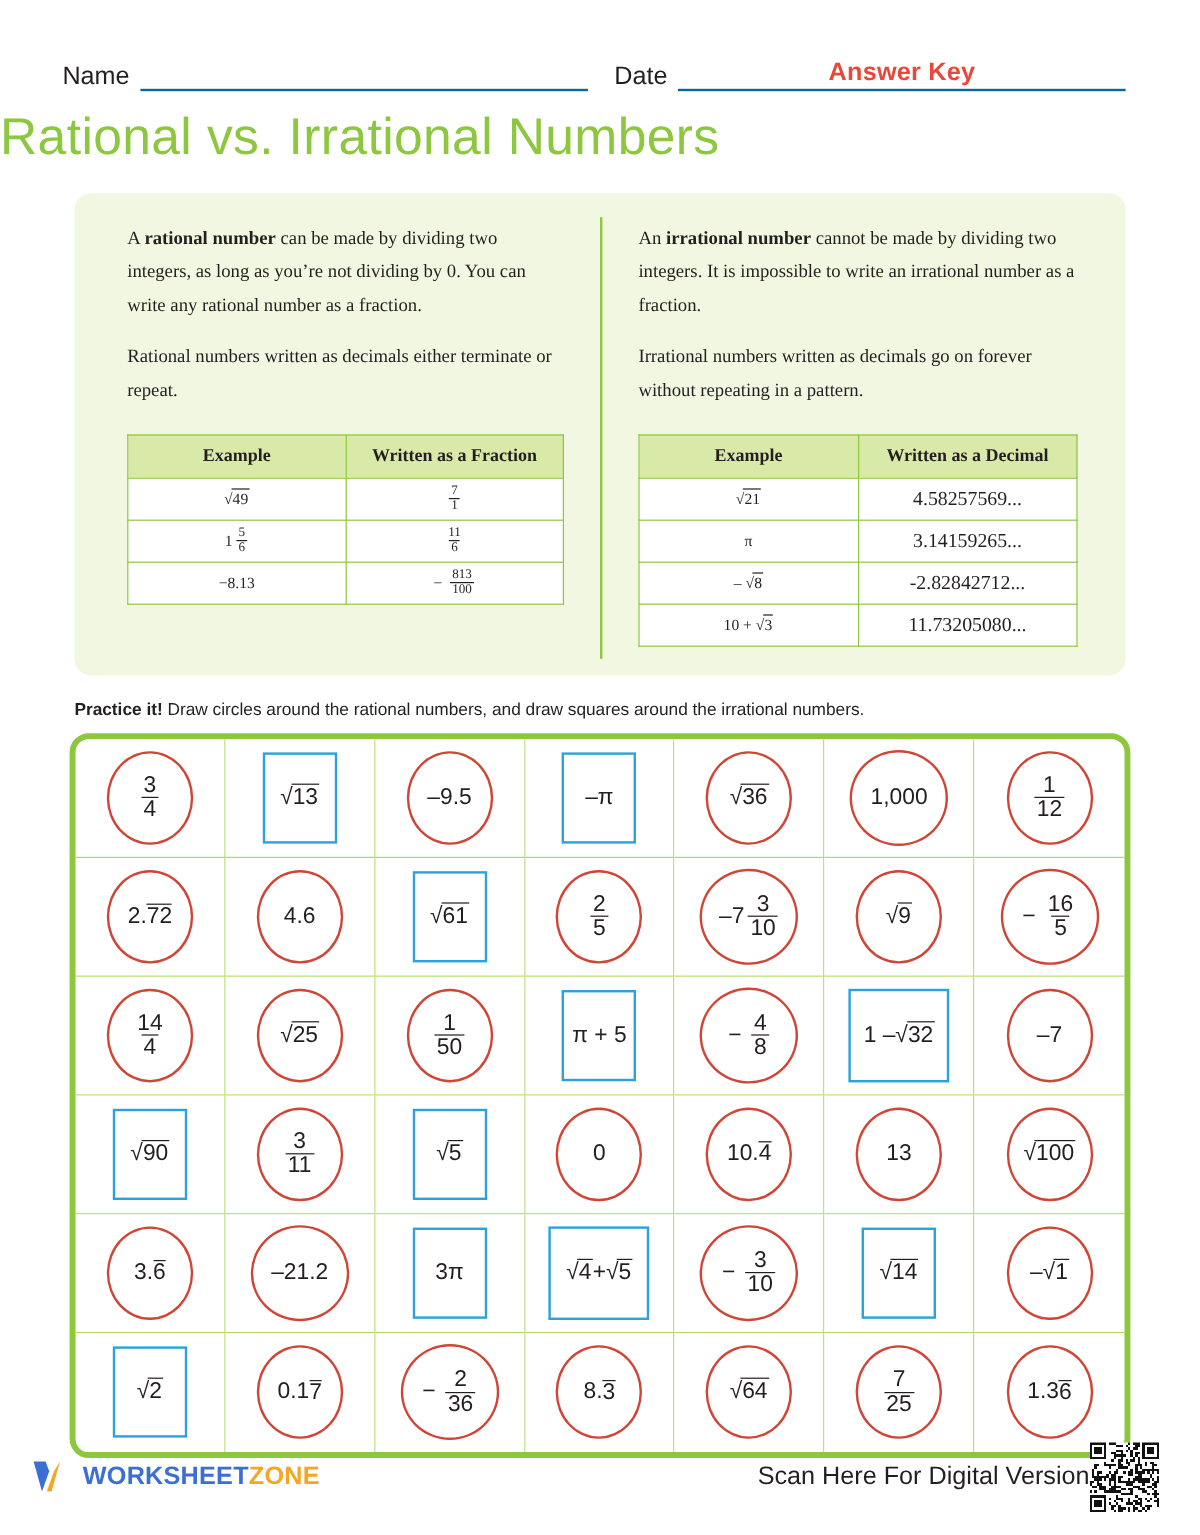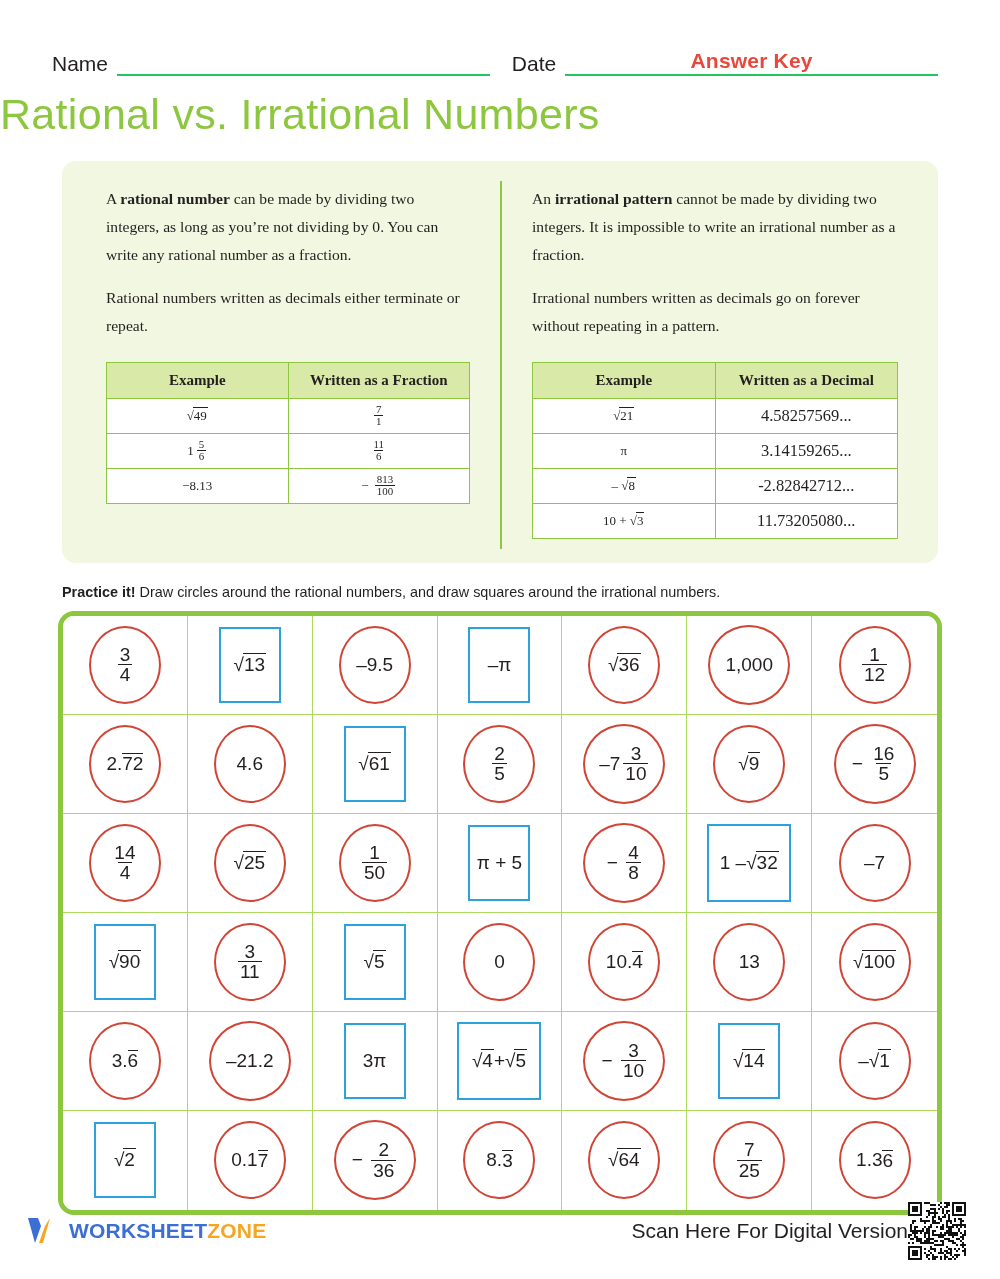--- a/index.html
+++ b/index.html
@@ -14,21 +14,21 @@
   }
 
   
   .header {
     display: flex; align-items: flex-end;
     padding: 52px 62px 0 52px;
     font-size: 20px;
   }
   .hdr-label { font-size: 21px; color: #231f20; white-space: nowrap; }
   .rule {
-    border-bottom: 2px solid #22c55e;
+    border-bottom: 2px solid #0369a1;
     flex: 1 1 auto; height: 20px; margin-left: 9px;
     position: relative;
   }
   .rule.name-rule { max-width: 418px; }
   .rule.date-rule { margin-left: 9px; }
   .answer-key {
     position: absolute; left: 0; right: 0; bottom: 1px;
     text-align: center;
     font-size: 21px; font-weight: 700;
     color: #e8483c; letter-spacing: .2px;
@@ -267,21 +267,21 @@
                   <span class="den">100</span>
                 </span>
               </span>
           </td>
         </tr>
       </tbody>
     </table>
   </div>
 
   <div class="info-col right">
-    <p class="para"><span>An </span><b>irrational pattern</b><span> cannot be made by dividing two integers. It is impossible to write an irrational number as a fraction.</span></p>
+    <p class="para"><span>An </span><b>irrational number</b><span> cannot be made by dividing two integers. It is impossible to write an irrational number as a fraction.</span></p>
     <p class="para">Irrational numbers written as decimals go on forever without repeating in a pattern.</p>
 
     <table class="ex-table">
       <thead>
         <tr>
           <th>Example</th>
           <th>Written as a Decimal</th>
         </tr>
       </thead>
       <tbody>

